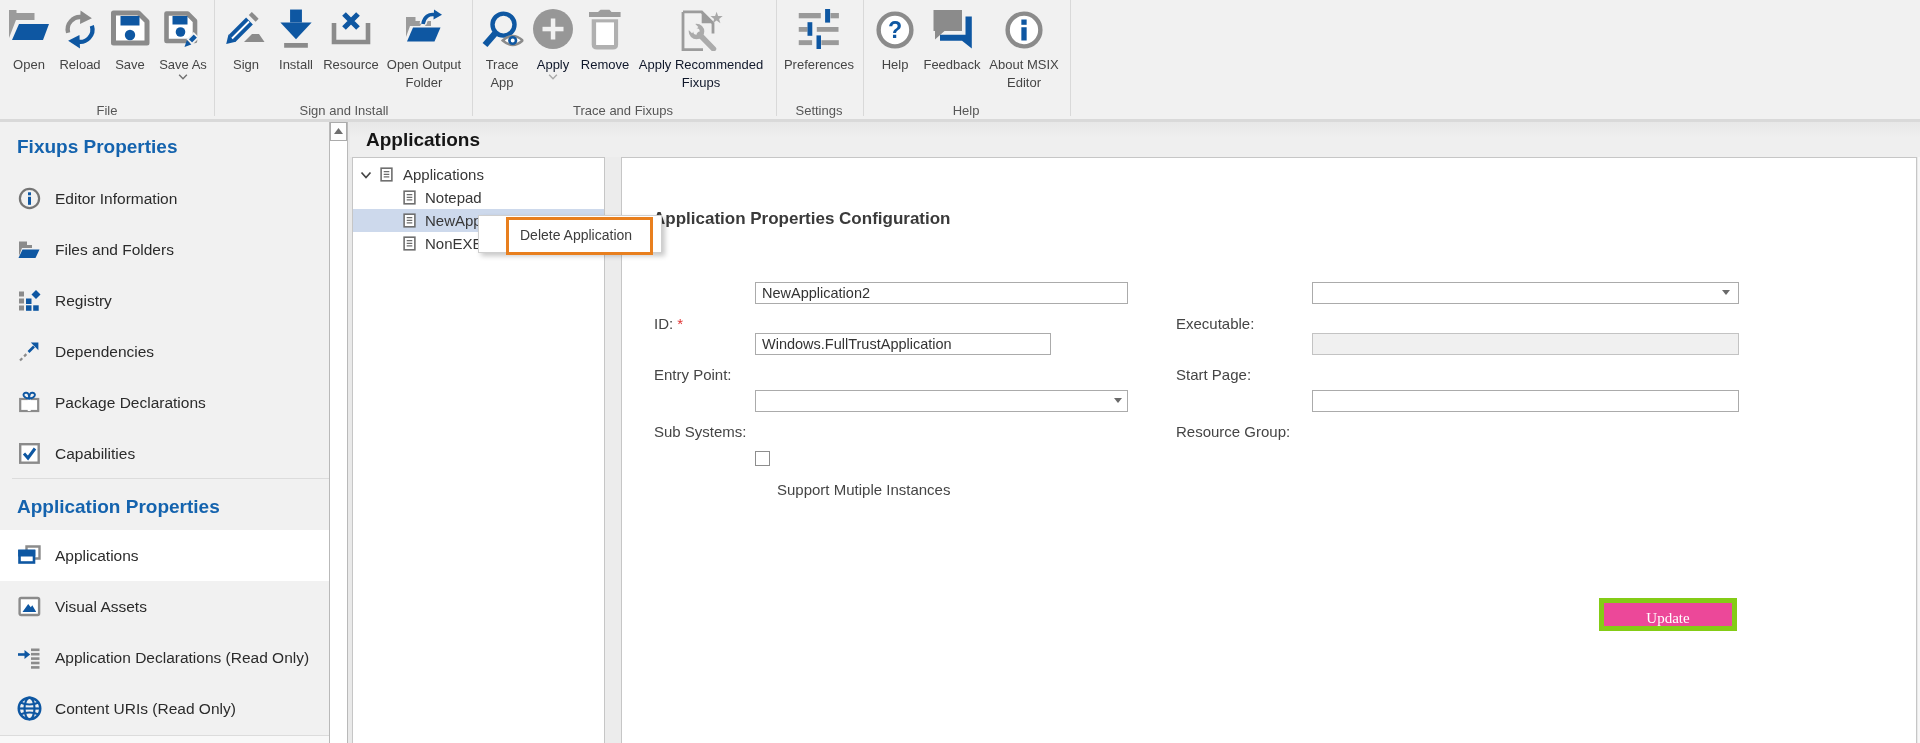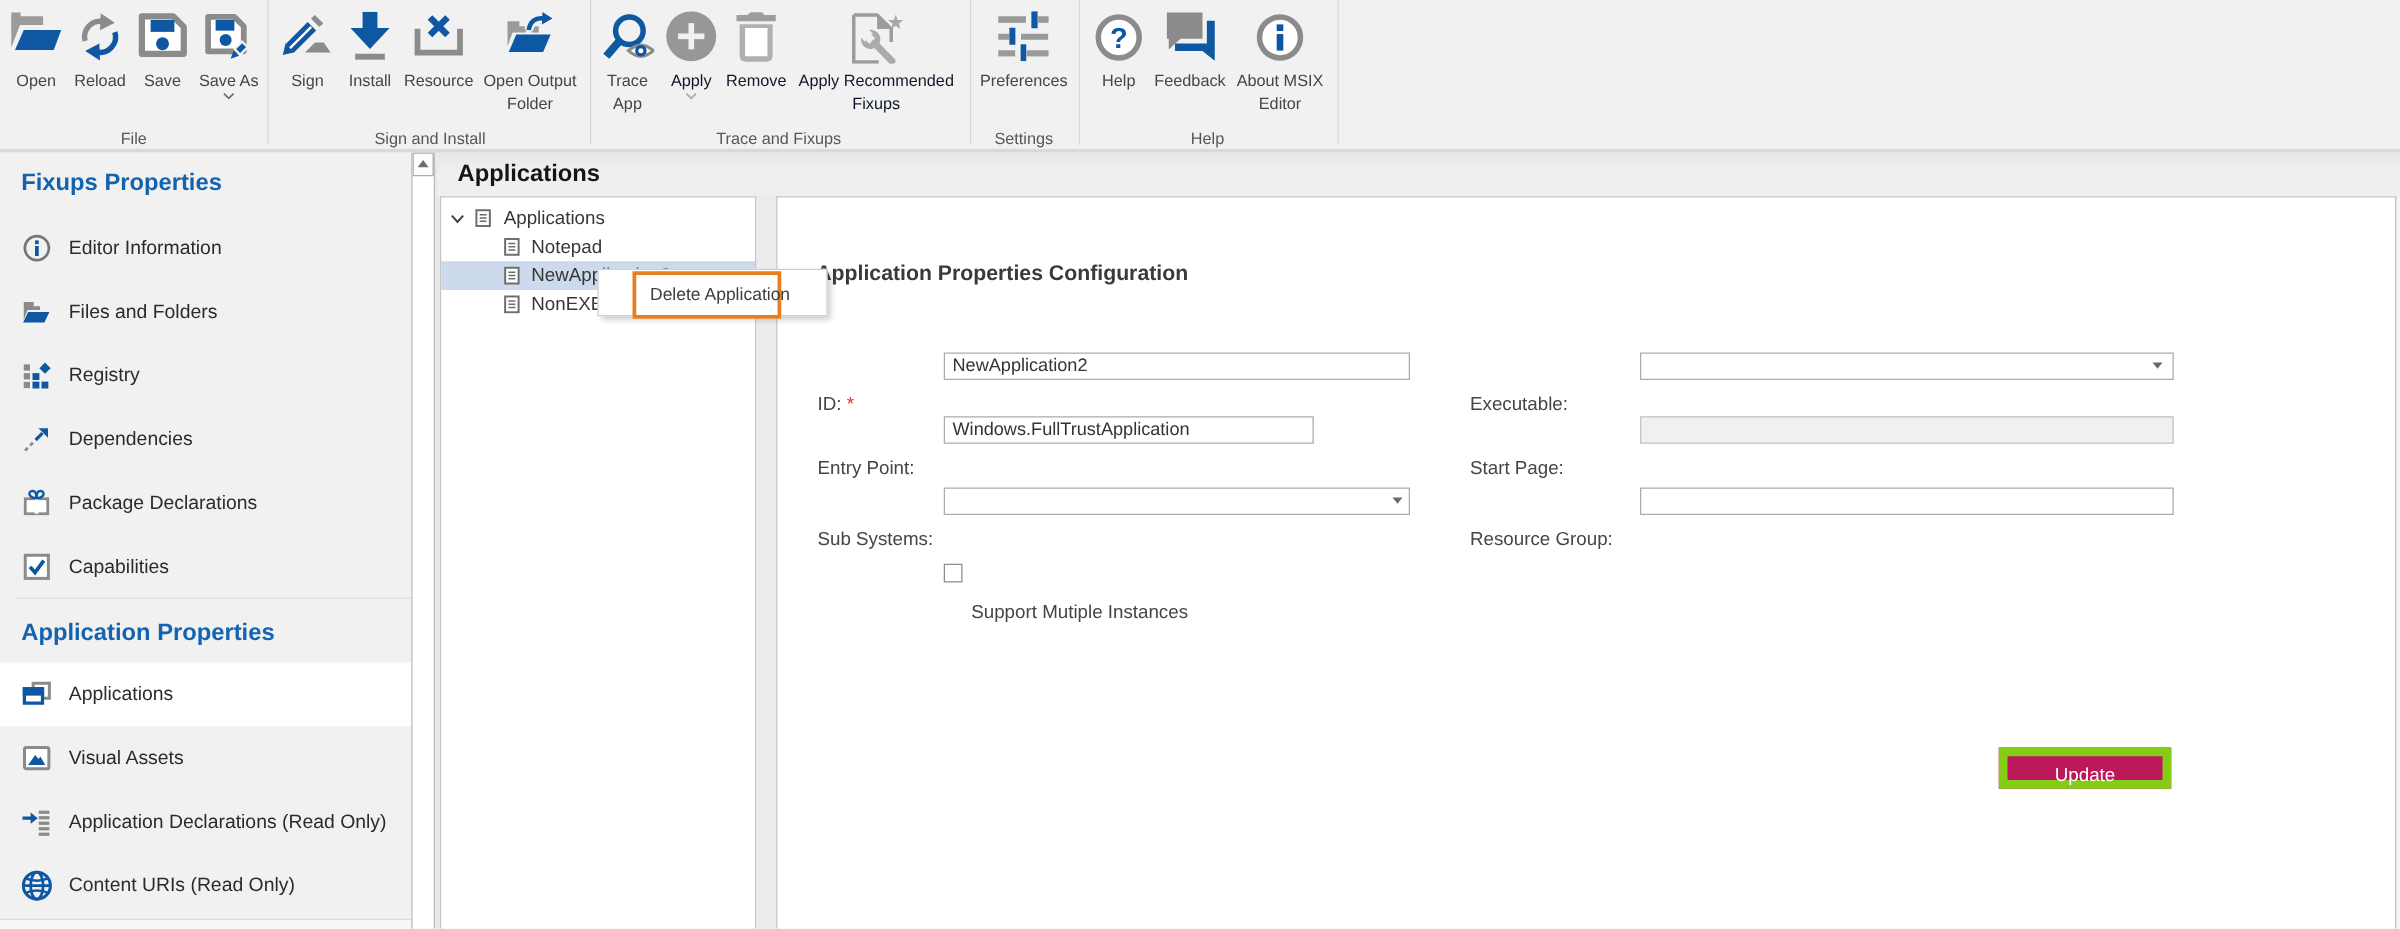--- a/index.html
+++ b/index.html
@@ -36,24 +36,24 @@
   .ticon { position:absolute; top:4px; }
   .ttxt { position:absolute; top:0; height:23px; line-height:23px; font-size:15px; color:#373737; white-space:nowrap; }
   
   #formpanel { position:absolute; left:621px; top:157px; width:1296px; height:586px; background:#ffffff; border:1px solid #c6c6c6; border-bottom:none; }
   .fh { position:absolute; font-size:17px; font-weight:bold; color:#3a3a3a; }
   .flabel { position:absolute; font-size:15px; color:#454545; white-space:nowrap;margin-top:32px; }
   .finput { position:absolute; height:22px; background:#ffffff; border:1px solid #ababab; font-size:14.5px; color:#333; line-height:20px; padding-left:6px; white-space:nowrap; overflow:hidden; }
   .finput.dis { background:#f0f0f0; border-color:#c3c3c3; }
   .combo-arrow { position:absolute; width:0; height:0; border-left:4.5px solid transparent; border-right:4.5px solid transparent; border-top:5px solid #6a6a6a; }
   #chk { position:absolute; width:15px; height:15px; border:1px solid #8d8d8d; background:#fff; }
-  #updbtn { position:absolute; left:977px; top:440px; width:138px; height:33px; background:#be185d; border:7px solid #84cc16; color:#fff; font-size:15px; text-align:center; line-height:31px; }
+  #updbtn { position:absolute; left:977px; top:440px; width:138px; height:33px; background:#ec4899; border:5px solid #84cc16; color:#fff; font-size:15px; text-align:center; line-height:31px;font-family:Liberation Serif, serif; }
   
   #ctxmenu { position:absolute; left:478px; top:215px; width:184px; height:38px; background:#ffffff; border:1px solid #cfcfcf; box-shadow:3px 3px 5px rgba(0,0,0,0.22); }
-  #ctxitem { position:absolute; left:27px; top:1px; width:119px; height:38px; border:3.3px solid #e87f1e; background:#fff; }
+  #ctxitem { position:absolute; left:27px; top:1px; width:147px; height:38px; border:3.3px solid #e87f1e; background:#fff; }
   #ctxitem span { position:absolute; left:11px; top:0; height:31px; line-height:31px; font-size:14px; color:#3d3d3d; white-space:nowrap; }
 </style>
 </head>
 <body>
 <div id="app">
   <div id="ribbonsep"></div>
   <div id="ribbon">
 
     <div class="rsep" style="left:214px"></div>
     <div class="rsep" style="left:472px"></div>

